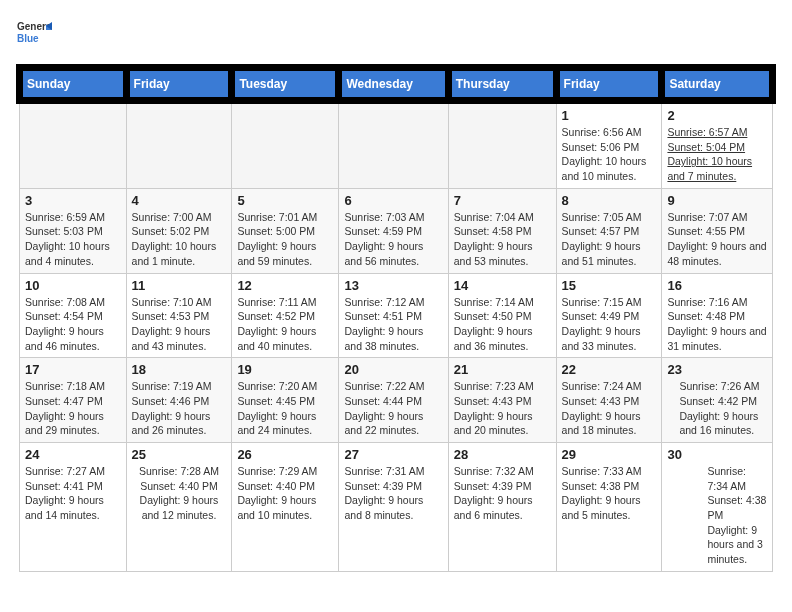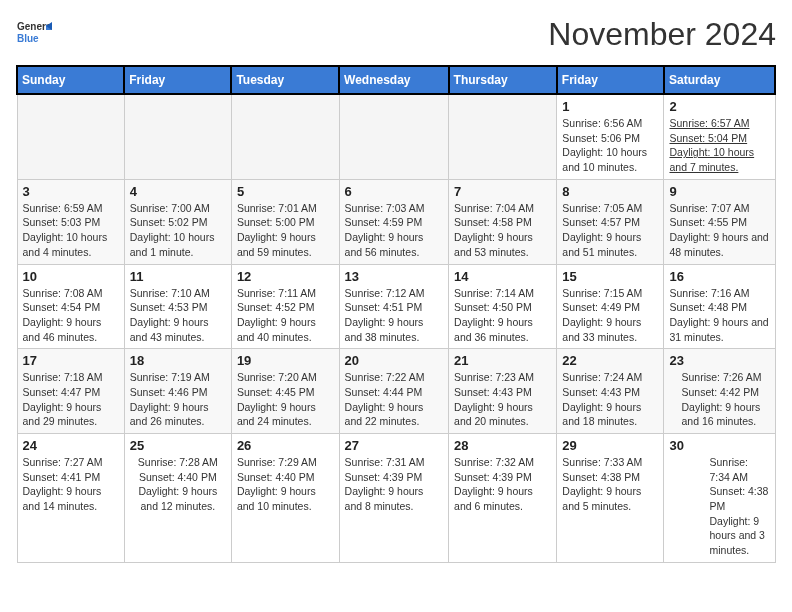--- a/index.html
+++ b/index.html
@@ -34,21 +34,21 @@
       border-collapse: collapse;
       font-size: 11px;
     }
     .calendar th {
       background: #3a7bd5;
       color: #fff;
       padding: 6px 4px;
       text-align: left;
       font-size: 12px;
       font-weight: bold;
-      border: 2px solid #000000;
+      border: 7px solid #000000;
       margin-left: 44px;
     }
     .calendar td {
       border: 1px solid #ccc;
       padding: 4px 5px;
       vertical-align: top;
       width: 113px;
       min-height: 80px;
       background: #fff;
     }
@@ -81,21 +81,20 @@
   <div class="logo">
     <svg class="logo-icon" viewBox="0 0 36 36">
 
       <text x="1" y="14" font-size="10" font-weight="bold" fill="#333" font-family="Arial">General</text>
       <text x="1" y="26" font-size="10" font-weight="bold" fill="#3a7bd5" font-family="Arial">Blue</text>
       <polygon points="30,8 36,14 30,14" fill="#3a7bd5"></polygon>
       <polygon points="30,10 36,6 36,14" fill="#1a5bb5"></polygon>
     </svg>
   </div>
   <div class="title-area">
-    <div class="month-title">November 2024</div>
   </div>
 </div>
 
 <table class="calendar">
   <thead>
     <tr>
     <th>Sunday</th>
         <th>Friday</th>
         <th>Tuesday</th>
         <th>Wednesday</th>

